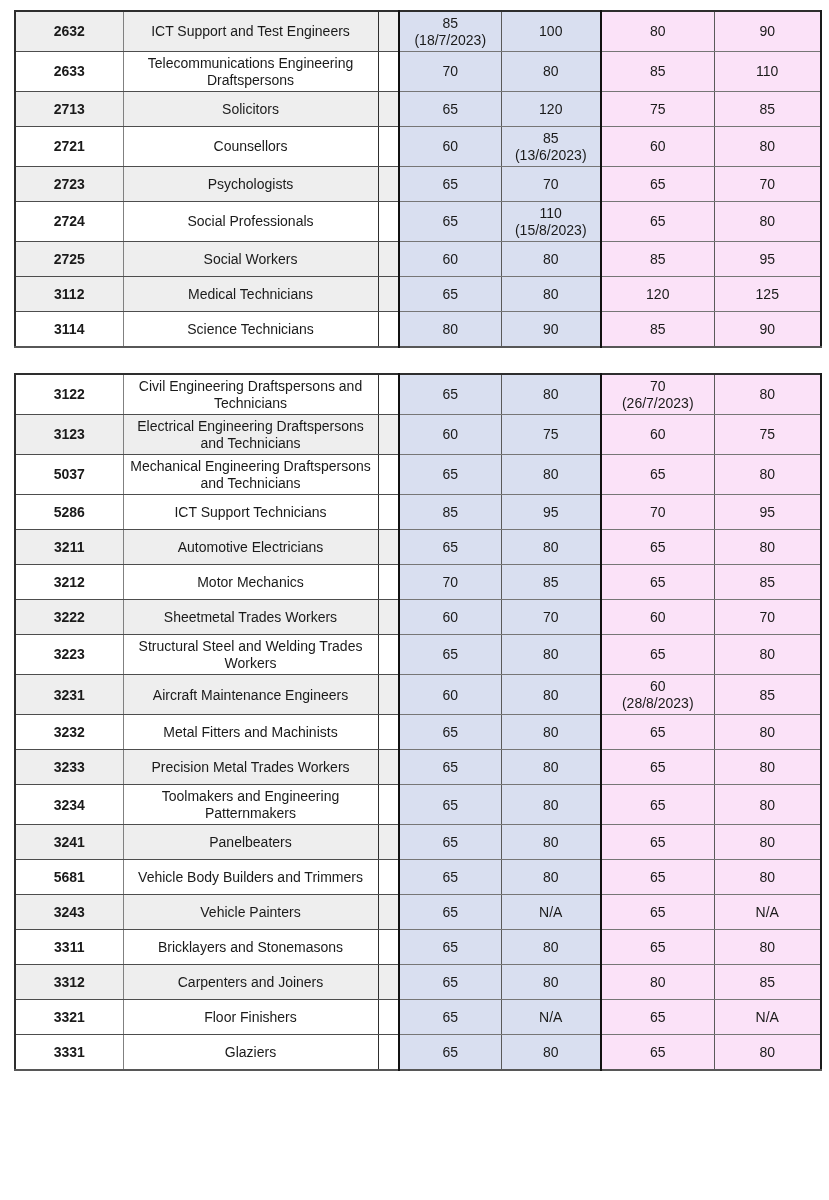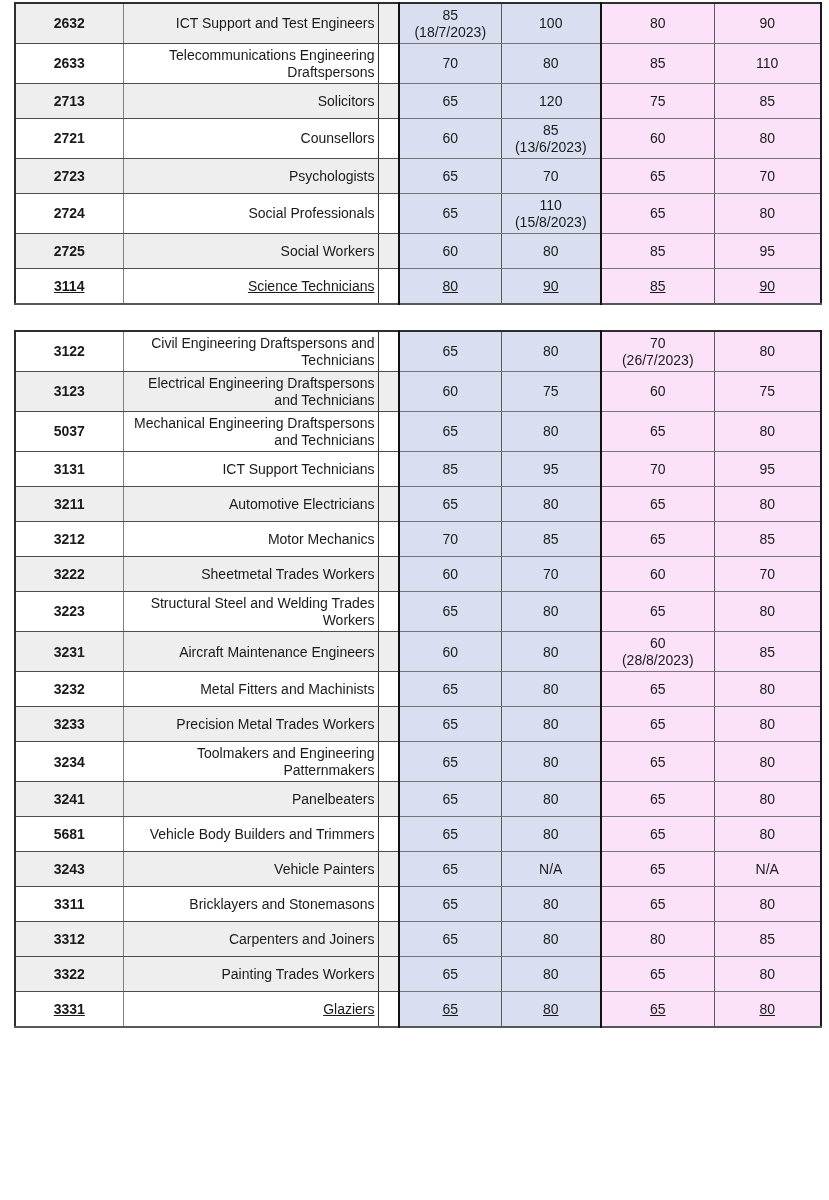--- a/index.html
+++ b/index.html
@@ -24,38 +24,37 @@
     border-collapse: collapse;
     table-layout: fixed;
     width: 806px;
     margin-left: 14px;
     border-top: 2px solid #2e2e2e;
     border-bottom: 2px solid #575757;
     border-left: 2px solid #2e2e2e;
     border-right: 2px solid #1a1a1a;
     font-size: 14px;
   }
-  table.t1 { margin-top: 2px; }
+  table.t1 { margin-top: 10px; }
   table.t2 { margin-top: 25px; }
   td {
     padding: 3px 3px;
     text-align: center;
     vertical-align: middle;
     height: 28px;
     line-height: 1.18;
     border-bottom: 1px solid #4d4d4d;
   }
-  tr:last-child td { border-bottom: none; text-decoration: underline; }
+  tr:last-child td { border-bottom: none; }
   td.code {
     font-weight: bold;
     border-right: 1px solid #808080;
   }
   td.name {
     border-right: 1px solid #2e2e2e;
-    text-align: right;
   }
   td.spacer {
     border-right: 2px solid #111111;
     padding: 0;
   }
   td.b1 { background: #d9dff0; border-right: 1px solid #5a5a5a; }
   td.b2 { background: #d9dff0; border-right: 2px solid #111111; text-align: center; }
   td.p1 { background: #fbe2f8; border-right: 1px solid #5a5a5a; }
   td.p2 { background: #fbe2f8; }
   td.b1, td.b2, td.p1, td.p2 {
@@ -142,20 +141,29 @@
         </tr>
         <tr class="shaded">
           <td class="code">2725</td>
           <td class="name">Social Workers</td>
           <td class="spacer"></td>
           <td class="b1">60</td>
           <td class="b2">80</td>
           <td class="p1">85</td>
           <td class="p2">95</td>
         </tr>
+        <tr class="shaded">
+          <td class="code">3112</td>
+          <td class="name">Medical Technicians</td>
+          <td class="spacer"></td>
+          <td class="b1">65</td>
+          <td class="b2">80</td>
+          <td class="p1">120</td>
+          <td class="p2">125</td>
+        </tr>
         <tr class="plain">
           <td class="code">3114</td>
           <td class="name">Science Technicians</td>
           <td class="spacer"></td>
           <td class="b1">80</td>
           <td class="b2">90</td>
           <td class="p1">85</td>
           <td class="p2">90</td>
         </tr>
       </tbody>
@@ -194,21 +202,21 @@
         <tr class="plain">
           <td class="code">5037</td>
           <td class="name">Mechanical Engineering Draftspersons and Technicians</td>
           <td class="spacer"></td>
           <td class="b1">65</td>
           <td class="b2">80</td>
           <td class="p1">65</td>
           <td class="p2">80</td>
         </tr>
         <tr class="plain">
-          <td class="code">3131</td>
+          <td class="code">5286</td>
           <td class="name">ICT Support Technicians</td>
           <td class="spacer"></td>
           <td class="b1">85</td>
           <td class="b2">95</td>
           <td class="p1">70</td>
           <td class="p2">95</td>
         </tr>
         <tr class="shaded">
           <td class="code">3211</td>
           <td class="name">Automotive Electricians</td>
@@ -320,28 +328,28 @@
         </tr>
         <tr class="shaded">
           <td class="code">3312</td>
           <td class="name">Carpenters and Joiners</td>
           <td class="spacer"></td>
           <td class="b1">65</td>
           <td class="b2">80</td>
           <td class="p1">80</td>
           <td class="p2">85</td>
         </tr>
-        <tr class="shaded">
-          <td class="code">3322</td>
-          <td class="name">Painting Trades Workers</td>
-          <td class="spacer"></td>
-          <td class="b1">65</td>
-          <td class="b2">80</td>
-          <td class="p1">65</td>
-          <td class="p2">80</td>
+        <tr class="plain">
+          <td class="code">3321</td>
+          <td class="name">Floor Finishers</td>
+          <td class="spacer"></td>
+          <td class="b1">65</td>
+          <td class="b2">N/A</td>
+          <td class="p1">65</td>
+          <td class="p2">N/A</td>
         </tr>
         <tr class="plain">
           <td class="code">3331</td>
           <td class="name">Glaziers</td>
           <td class="spacer"></td>
           <td class="b1">65</td>
           <td class="b2">80</td>
           <td class="p1">65</td>
           <td class="p2">80</td>
         </tr>

